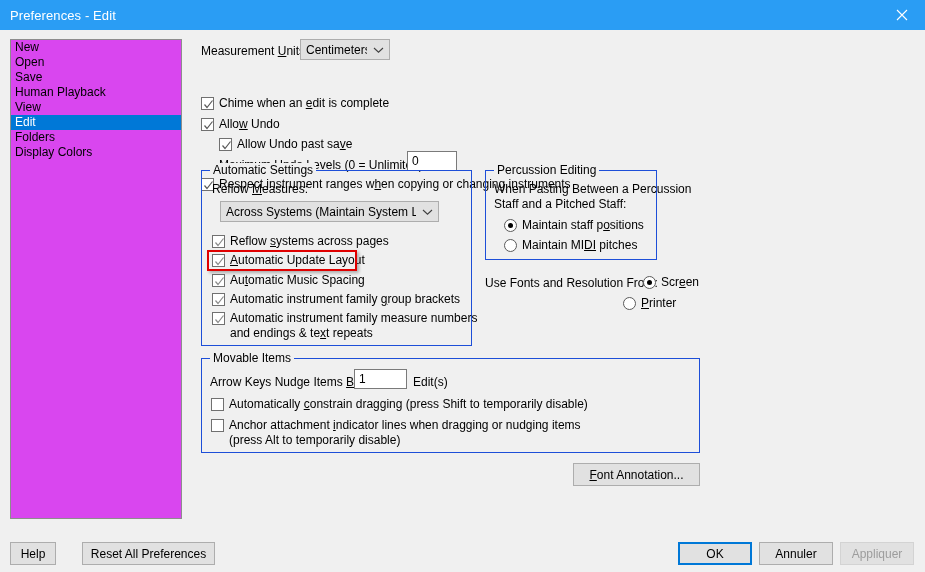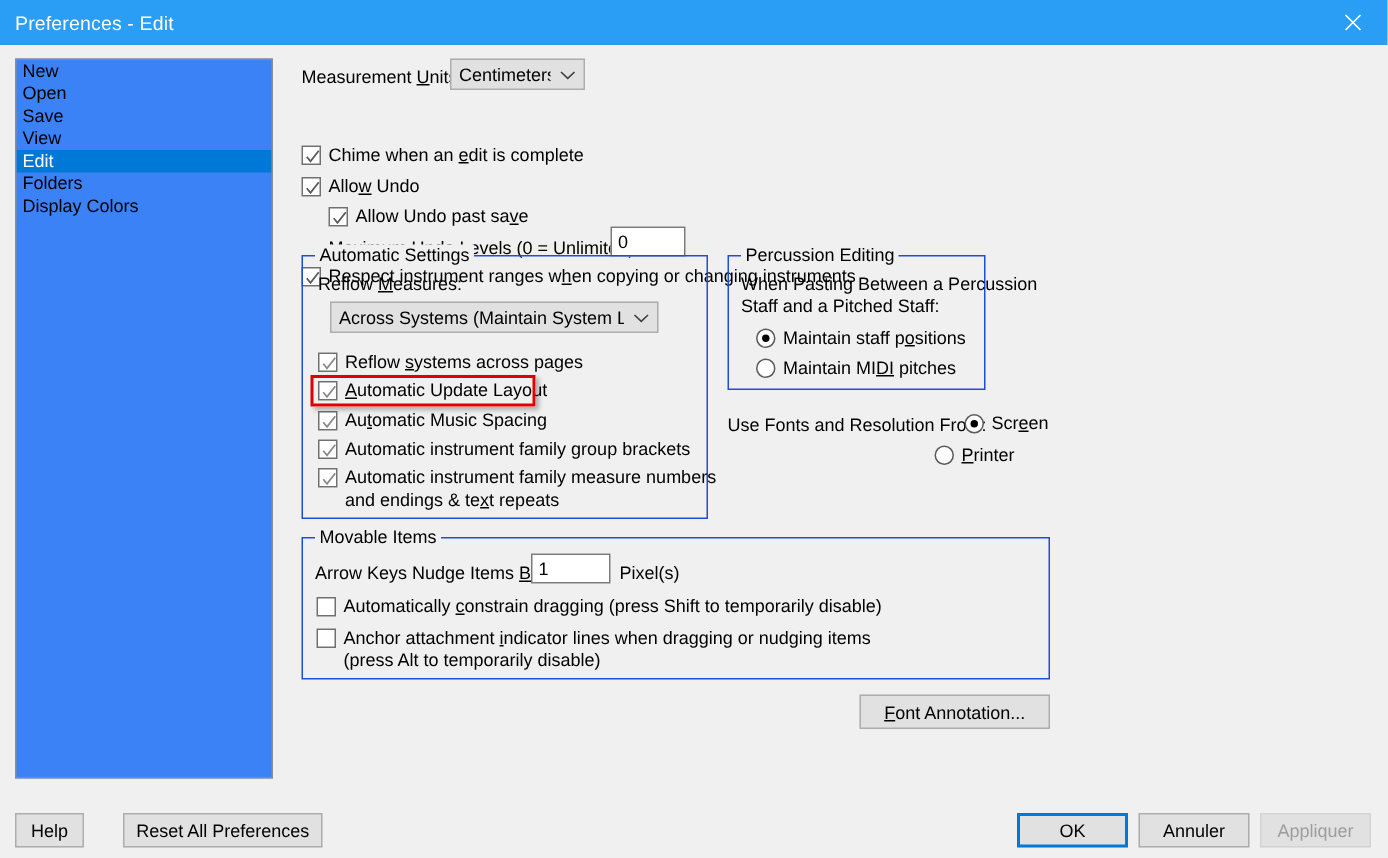--- a/index.html
+++ b/index.html
@@ -49,21 +49,21 @@
     left: 0; top: 30px;
     width: 925px; height: 542px;
     background: #f0f0f0;
   }
 
   
   .catlist {
     position: absolute;
     left: 10px; top: 9px;
     width: 170px; height: 478px;
-    background: #3b82f6;
+    background: #d946ef;
     border: 1px solid #8d8d8d;
     overflow: hidden;
   }
   .catlist-item {
     height: 15px;
     line-height: 15px;
     padding-left: 4px;
     font-size: 12px;
     white-space: nowrap;
     color: #000;
@@ -227,20 +227,21 @@
     </svg>
   </div>
 </div>
 
 <div class="client">
 
   <div class="catlist">
     <div class="catlist-item">New</div>
     <div class="catlist-item">Open</div>
     <div class="catlist-item">Save</div>
+    <div class="catlist-item">Human Playback</div>
     <div class="catlist-item">View</div>
     <div class="catlist-item selected">Edit</div>
     <div class="catlist-item">Folders</div>
     <div class="catlist-item">Display Colors</div>
   </div>
 
   <div class="lbl" style="left:201px; top:14px;">Measurement <u>U</u>nits:</div>
   <div class="combo" style="left:300px; top:9px; width:90px;">
     <div class="combo-text">Centimeters</div>
     <div class="combo-arrow">
@@ -384,21 +385,21 @@
   </div>
 
   <div class="group" style="left:201px; top:328px; width:499px; height:95px;">
     <div class="group-title">Movable Items</div>
   </div>
 
   <div class="lbl" style="left:210px; top:345px;">Arrow Keys Nudge Items <u>B</u>y:</div>
   <div class="textbox" style="left:354px; top:339px; width:53px;">
     <span>1</span>
   </div>
-  <div class="lbl" style="left:413px; top:345px;">Pixel(s)</div>
+  <div class="lbl" style="left:413px; top:345px;">Edit(s)</div>
 
   <div class="chkrow" style="left:211px; top:367px;">
     <span class="cbox"></span>
     <span class="chk-label">Automatically <u>c</u>onstrain dragging (press Shift to temporarily disable)</span>
   </div>
 
   <div class="chkrow" style="left:211px; top:388px;">
     <span class="cbox"></span>
     <span class="chk-label">Anchor attachment <u>i</u>ndicator lines when dragging or nudging items<br>(press Alt to temporarily disable)</span>
   </div>

